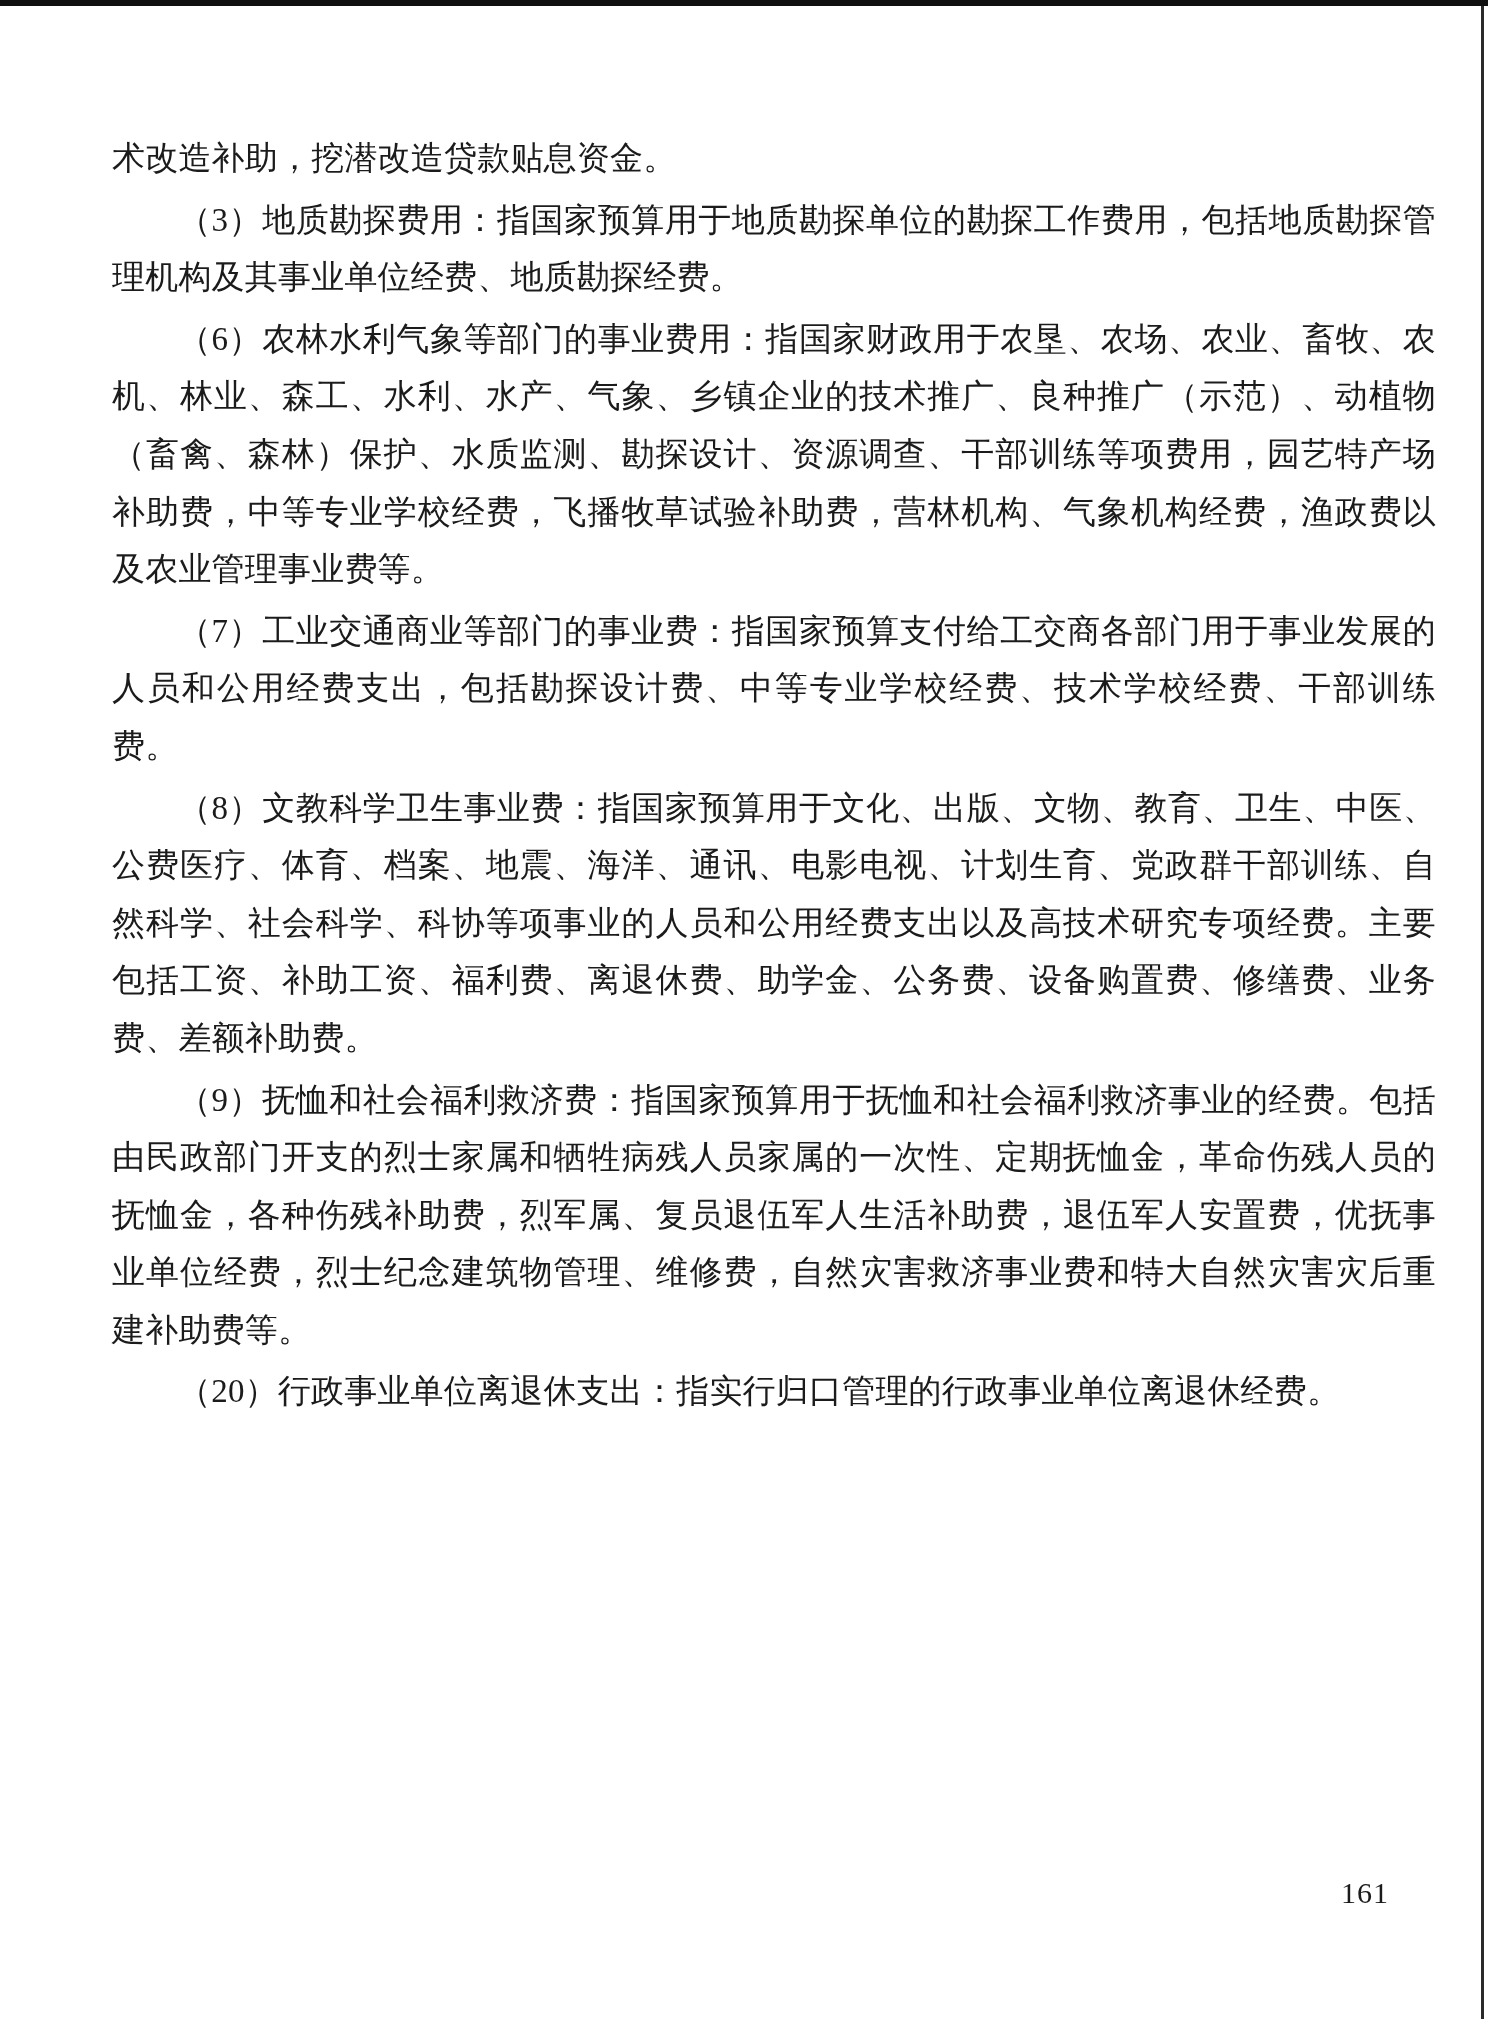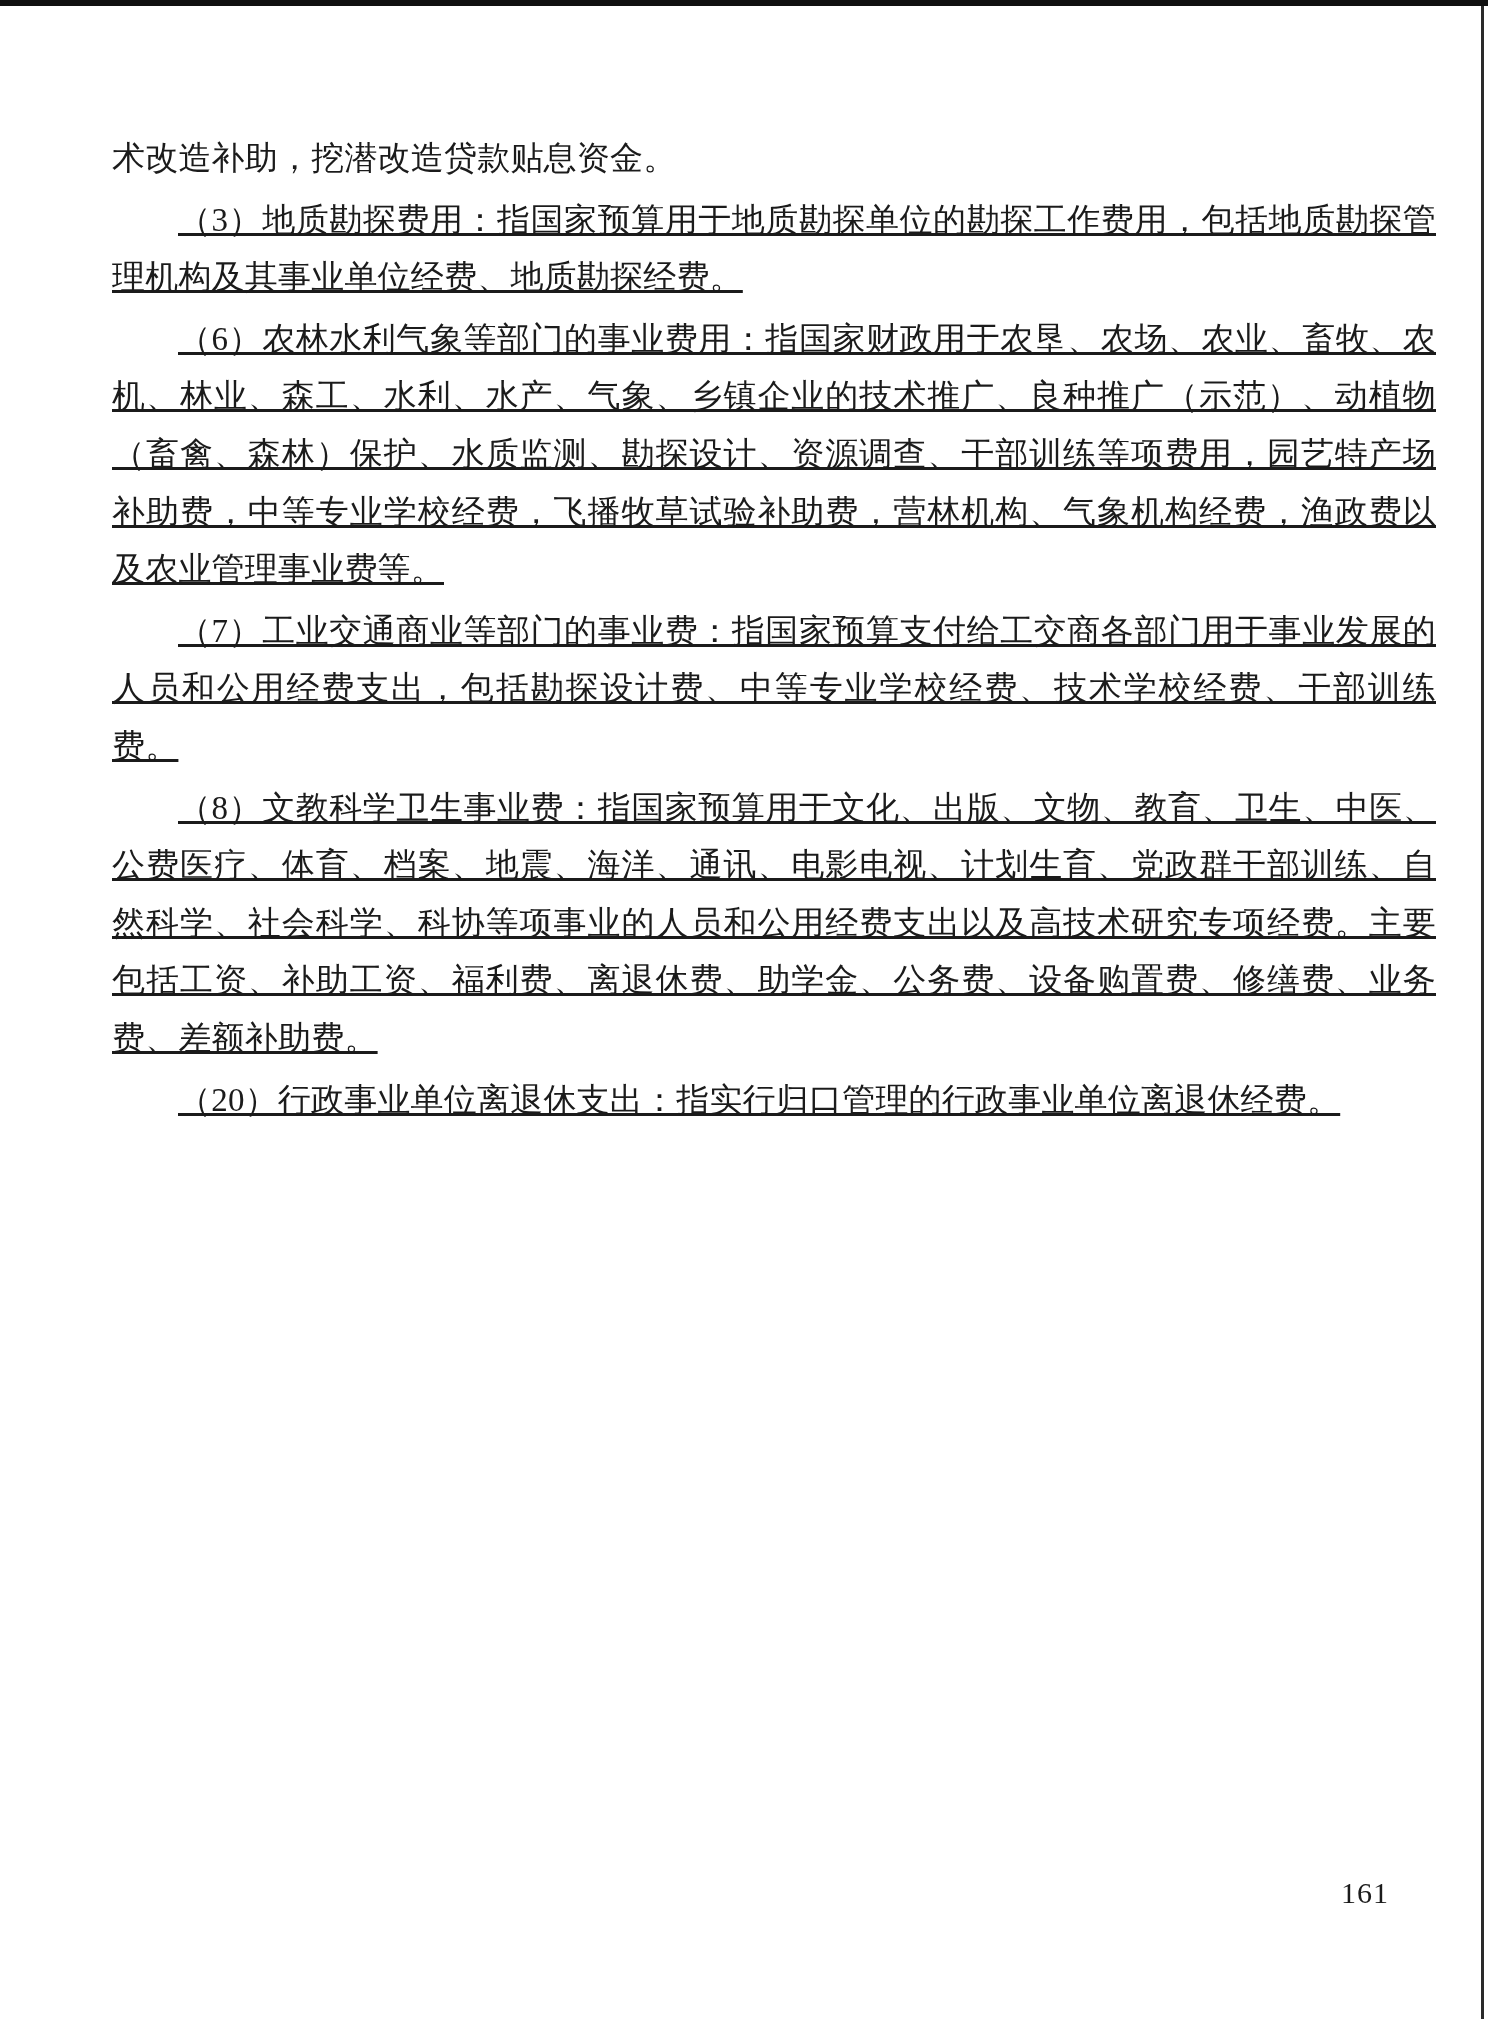--- a/index.html
+++ b/index.html
@@ -40,21 +40,20 @@
     text-align: justify;
     text-justify: inter-character;
     letter-spacing: 0.2px;
   }
   .para {
     margin: 4px;
     padding: 0;
   }
   .para.indent {
     text-indent: 2em;
-    text-decoration: underline;
   }
   .page-number {
     position: absolute;
     left: 1341px;
     top: 1876px;
     font-size: 30px;
     color: #1b1b1b;
     letter-spacing: 1px;
   }
 </style>
@@ -63,16 +62,17 @@
 
 <div class="top-band"></div>
 <div class="right-rule"></div>
 
 <main class="text-block">
   <p class="para">术改造补助，挖潜改造贷款贴息资金。</p>
   <p class="para indent">（3）地质勘探费用：指国家预算用于地质勘探单位的勘探工作费用，包括地质勘探管理机构及其事业单位经费、地质勘探经费。</p>
   <p class="para indent">（6）农林水利气象等部门的事业费用：指国家财政用于农垦、农场、农业、畜牧、农机、林业、森工、水利、水产、气象、乡镇企业的技术推广、良种推广（示范）、动植物（畜禽、森林）保护、水质监测、勘探设计、资源调查、干部训练等项费用，园艺特产场补助费，中等专业学校经费，飞播牧草试验补助费，营林机构、气象机构经费，渔政费以及农业管理事业费等。</p>
   <p class="para indent">（7）工业交通商业等部门的事业费：指国家预算支付给工交商各部门用于事业发展的人员和公用经费支出，包括勘探设计费、中等专业学校经费、技术学校经费、干部训练费。</p>
   <p class="para indent">（8）文教科学卫生事业费：指国家预算用于文化、出版、文物、教育、卫生、中医、公费医疗、体育、档案、地震、海洋、通讯、电影电视、计划生育、党政群干部训练、自然科学、社会科学、科协等项事业的人员和公用经费支出以及高技术研究专项经费。主要包括工资、补助工资、福利费、离退休费、助学金、公务费、设备购置费、修缮费、业务费、差额补助费。</p>
+  <p class="para indent">（9）抚恤和社会福利救济费：指国家预算用于抚恤和社会福利救济事业的经费。包括由民政部门开支的烈士家属和牺牲病残人员家属的一次性、定期抚恤金，革命伤残人员的抚恤金，各种伤残补助费，烈军属、复员退伍军人生活补助费，退伍军人安置费，优抚事业单位经费，烈士纪念建筑物管理、维修费，自然灾害救济事业费和特大自然灾害灾后重建补助费等。</p>
   <p class="para indent">（20）行政事业单位离退休支出：指实行归口管理的行政事业单位离退休经费。</p>
 </main>
 
 <div class="page-number">161</div>
 
 </body></html>

